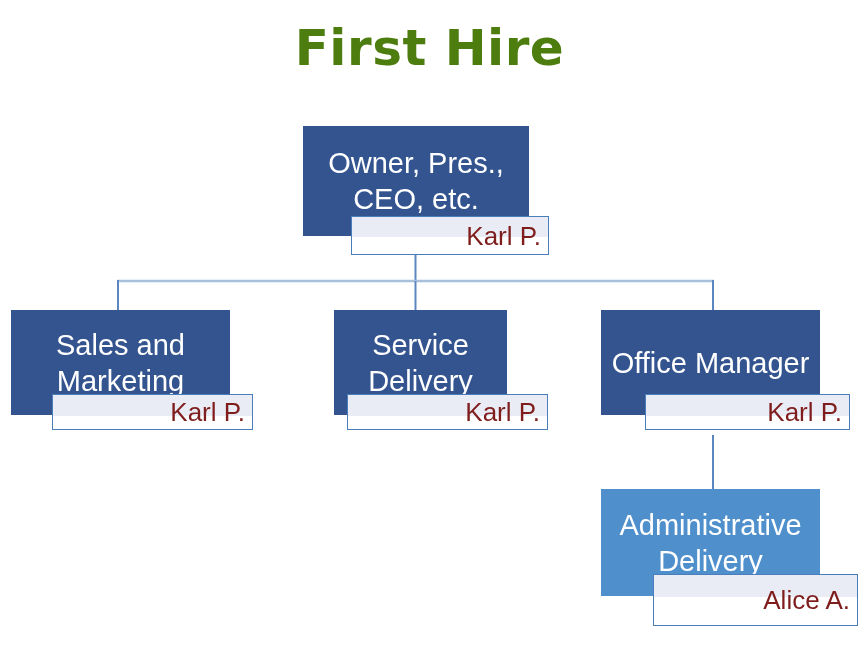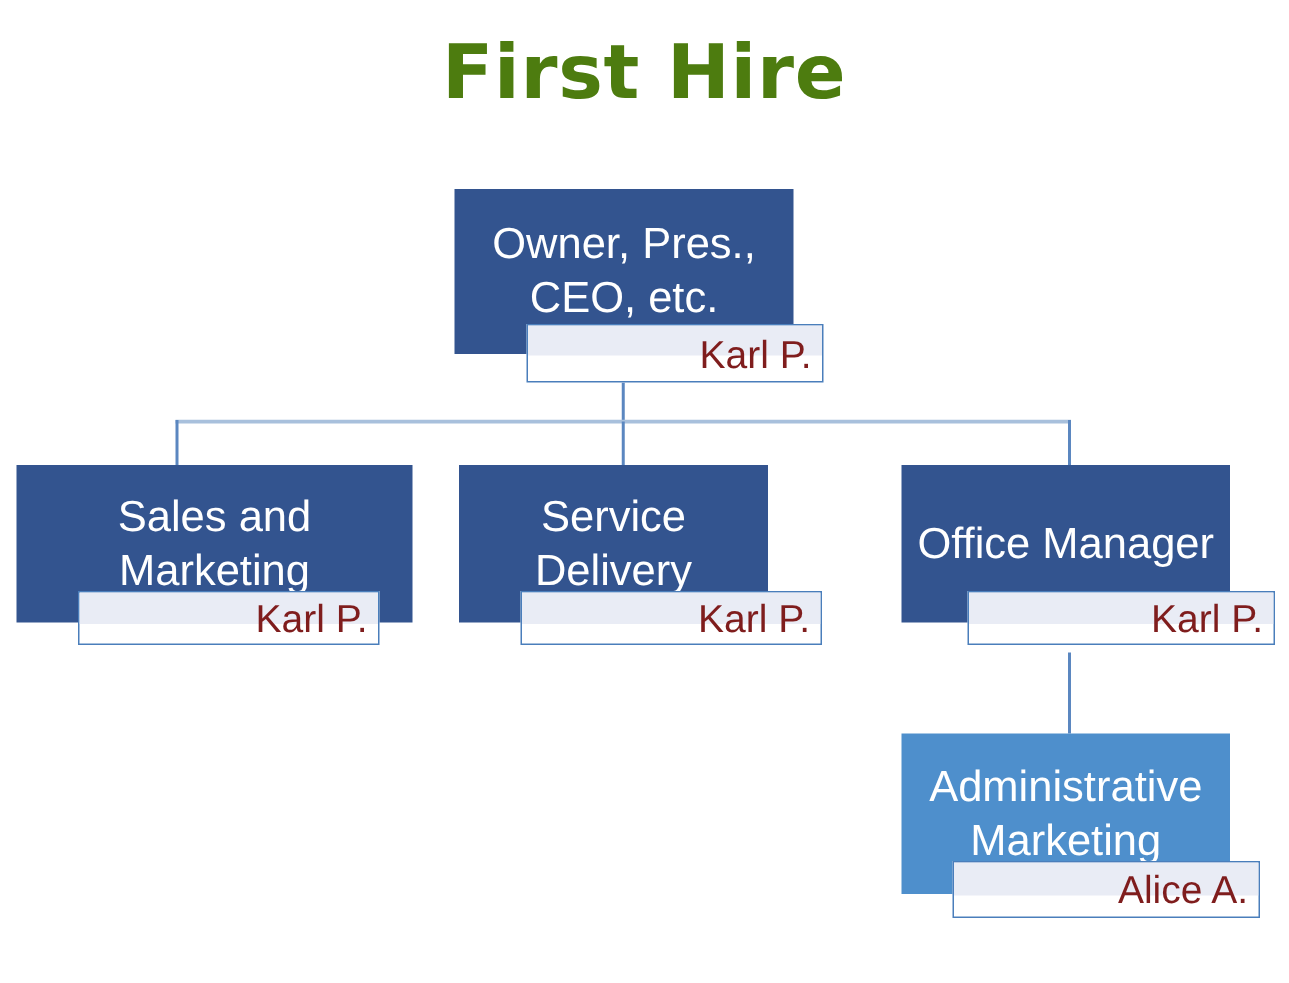--- a/index.html
+++ b/index.html
@@ -124,44 +124,44 @@
 
   <div class="node" style="left:303px; top:126px; width:246px; height:129px;">
     <div class="node-box dark" style="width:226px; height:110px;">Owner, Pres., CEO, etc.</div>
     <div class="node-label" style="left:48px; top:90px; width:198px; height:39px;">
       <div class="label-fill" style="height:20px;"></div>
       <div class="label-text">Karl P.</div>
     </div>
   </div>
 
   <div class="node" style="left:11px; top:310px; width:242px; height:120px;">
-    <div class="node-box dark" style="width:264px; height:105px;">Sales and Marketing</div>
+    <div class="node-box dark" style="width:219px; height:105px;">Sales and Marketing</div>
     <div class="node-label" style="left:41px; top:84px; width:201px; height:36px;">
       <div class="label-fill" style="height:21px;"></div>
       <div class="label-text">Karl P.</div>
     </div>
   </div>
 
   <div class="node" style="left:306px; top:310px; width:242px; height:120px;">
-    <div class="node-box dark" style="width:206px; height:105px;">Service Delivery</div>
+    <div class="node-box dark" style="width:173px; height:105px;margin-left:28px;">Service Delivery</div>
     <div class="node-label" style="left:41px; top:84px; width:201px; height:36px;">
       <div class="label-fill" style="height:21px;"></div>
       <div class="label-text">Karl P.</div>
     </div>
   </div>
 
   <div class="node" style="left:601px; top:310px; width:249px; height:120px;">
     <div class="node-box dark" style="width:219px; height:105px;">Office Manager</div>
     <div class="node-label" style="left:44px; top:84px; width:205px; height:36px;">
       <div class="label-fill" style="height:21px;"></div>
       <div class="label-text">Karl P.</div>
     </div>
   </div>
 
   <div class="node" style="left:601px; top:489px; width:249px; height:124px;">
-    <div class="node-box light" style="width:219px; height:107px;">Administrative Marketing</div>
-    <div class="node-label" style="left:34px; top:85px; width:205px; height:38px;">
+    <div class="node-box light" style="width:219px; height:107px;">Administrative Delivery</div>
+    <div class="node-label" style="left:52px; top:85px; width:205px; height:52px;">
       <div class="label-fill" style="height:22px;"></div>
       <div class="label-text">Alice A.</div>
     </div>
   </div>
 
 </div>
 
 </body></html>

